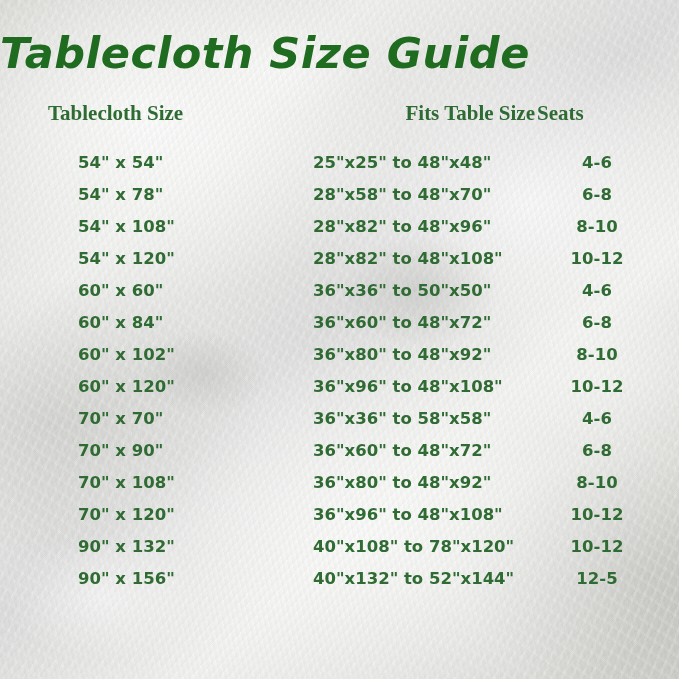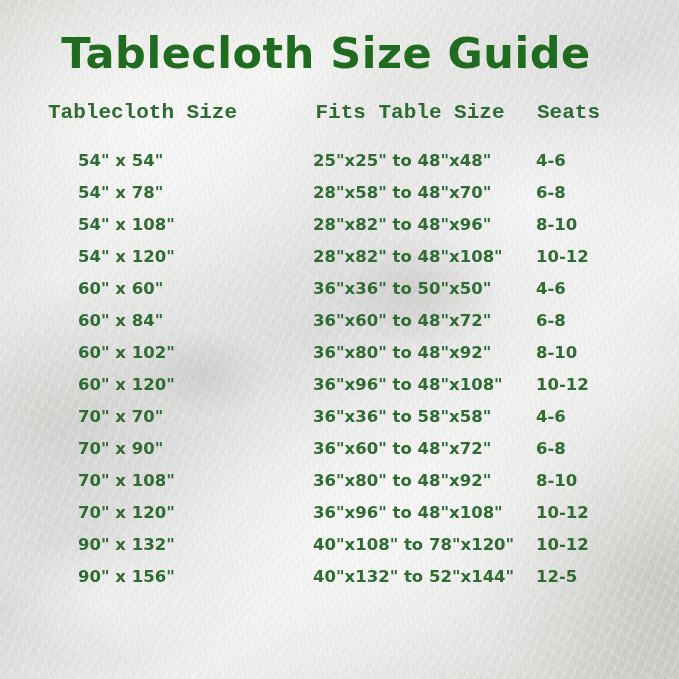--- a/index.html
+++ b/index.html
@@ -54,61 +54,61 @@
   #content {
     position: relative;
     z-index: 5;
     padding: 0;
   }
   #title {
     position: absolute;
     top: 28px;
     left: 0;
     width: 652px;
-    text-align: center;
     color: #1f6b1f;
     font-family: "DejaVu Sans", sans-serif;
     font-weight: bold;
     font-size: 43px;
     letter-spacing: 0.5px;
     white-space: nowrap;
+    font-style: italic;
   }
   #table-wrap {
     position: absolute;
     top: 100px;
     left: 40px;
     width: 600px;
   }
   table {
     width: 100%;
     border-collapse: collapse;
     table-layout: fixed;
   }
   thead th {
     color: #2e6b33;
-    font-family: Liberation Mono, monospace;
+    font-family: Liberation Serif, serif;
     font-weight: bold;
     font-size: 21px;
     padding-bottom: 20px;
     white-space: nowrap;
   }
   th.col-size   { width: 230px; text-align: left;   padding-left: 8px; }
-  th.col-fits   { width: 250px; text-align: center;   padding-left: 6px; }
+  th.col-fits   { width: 250px; text-align: right;   padding-left: 6px; }
   th.col-seats  { width: 120px; text-align: left; }
   tbody td {
     color: #2f6b33;
     font-family: "DejaVu Sans", sans-serif;
     font-weight: bold;
     font-size: 16.5px;
     padding: 6.5px 0;
     white-space: nowrap;
   }
   td.col-size  { text-align: left; padding-left: 38px; }
   td.col-fits  { text-align: left; padding-left: 34px; }
-  td.col-seats { }
+  td.col-seats { text-align: center; }
 </style>
 </head>
 <body>
 
 <div id="page">
   <div id="texture-a"></div>
   <div id="texture-b"></div>
   <div id="texture-c"></div>
 
   <div id="content">

